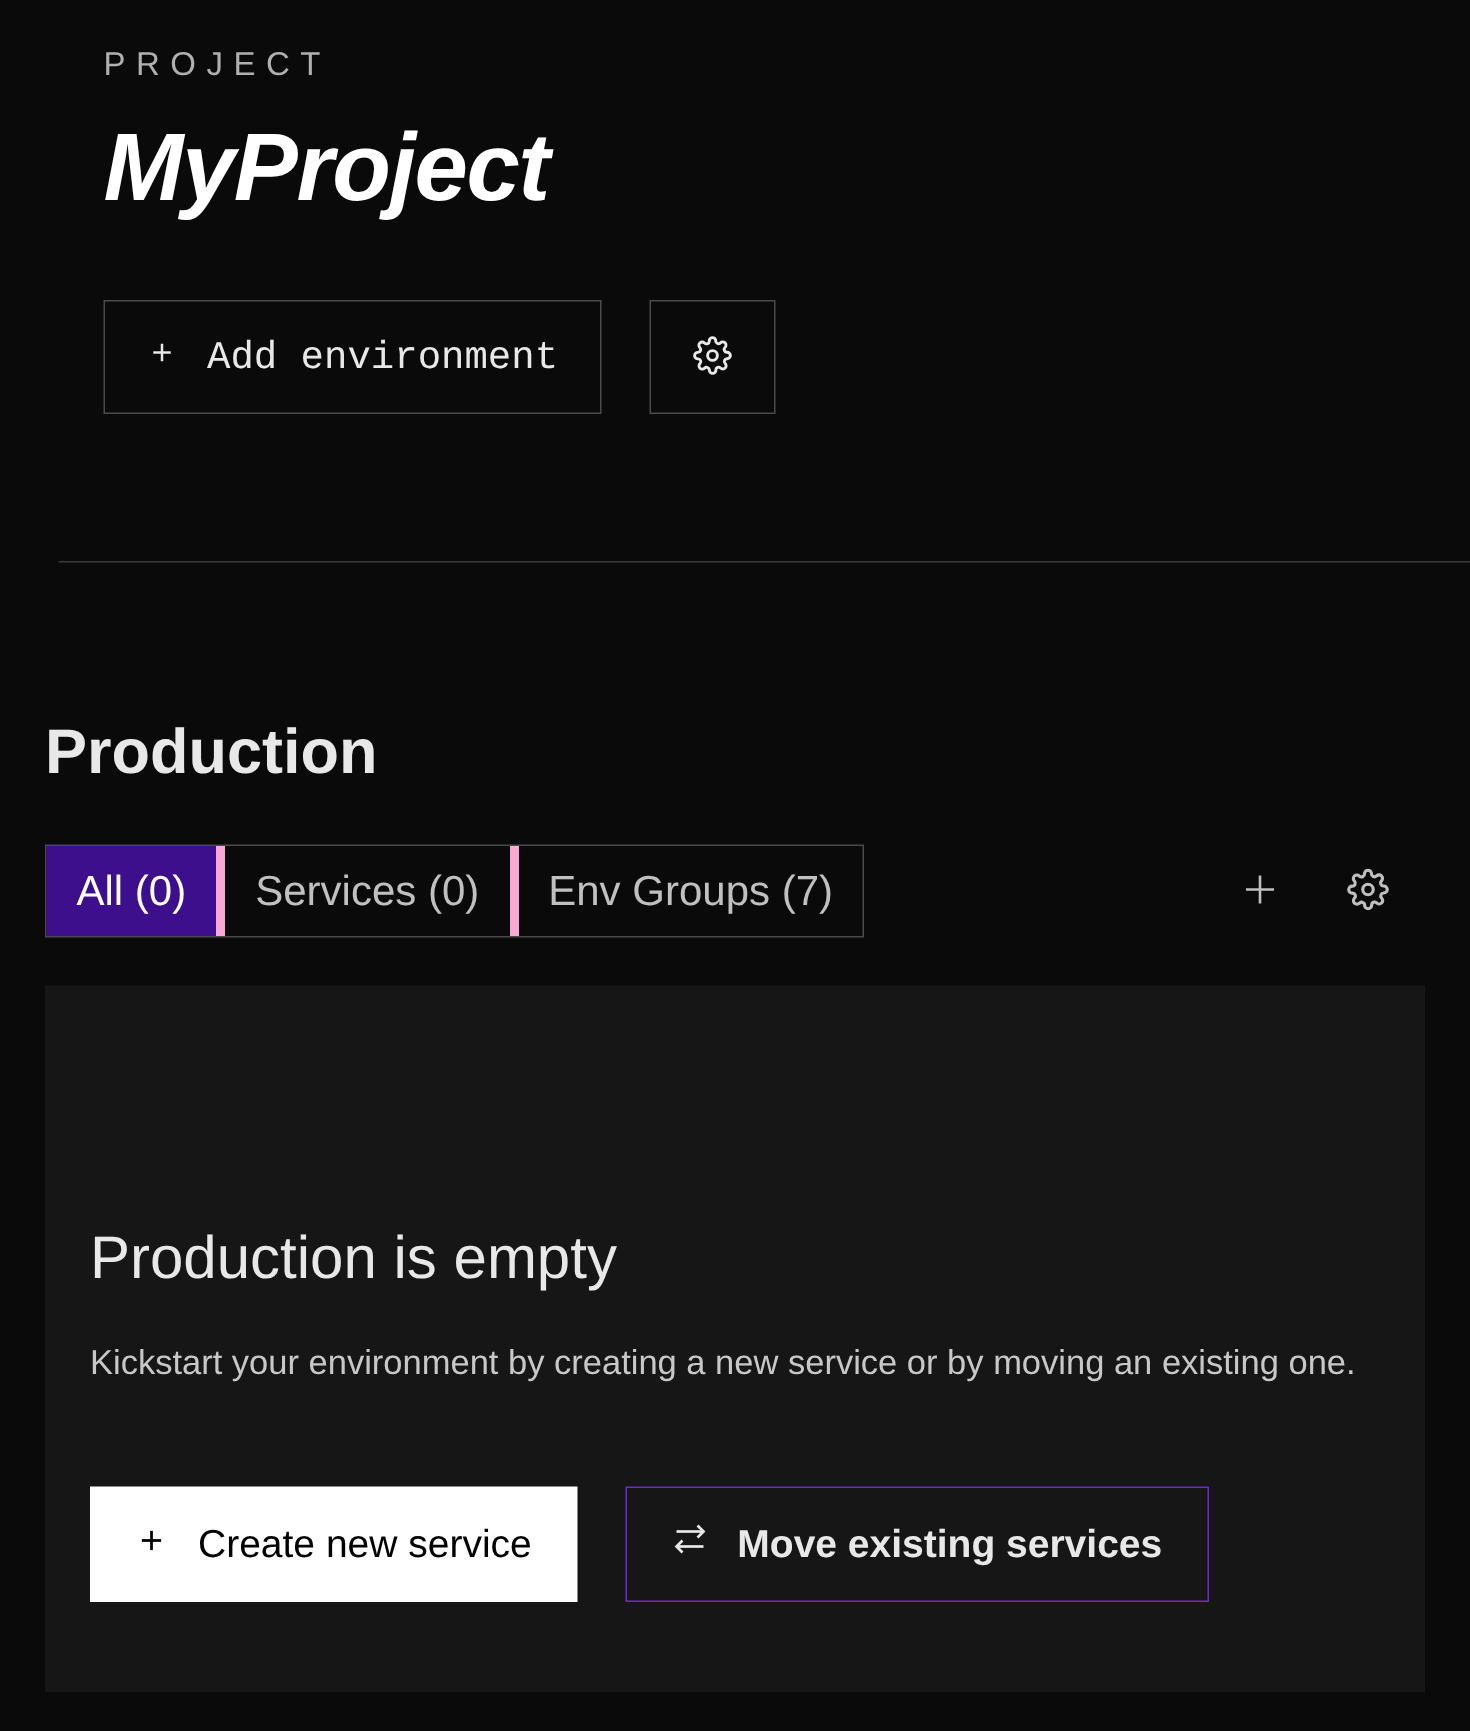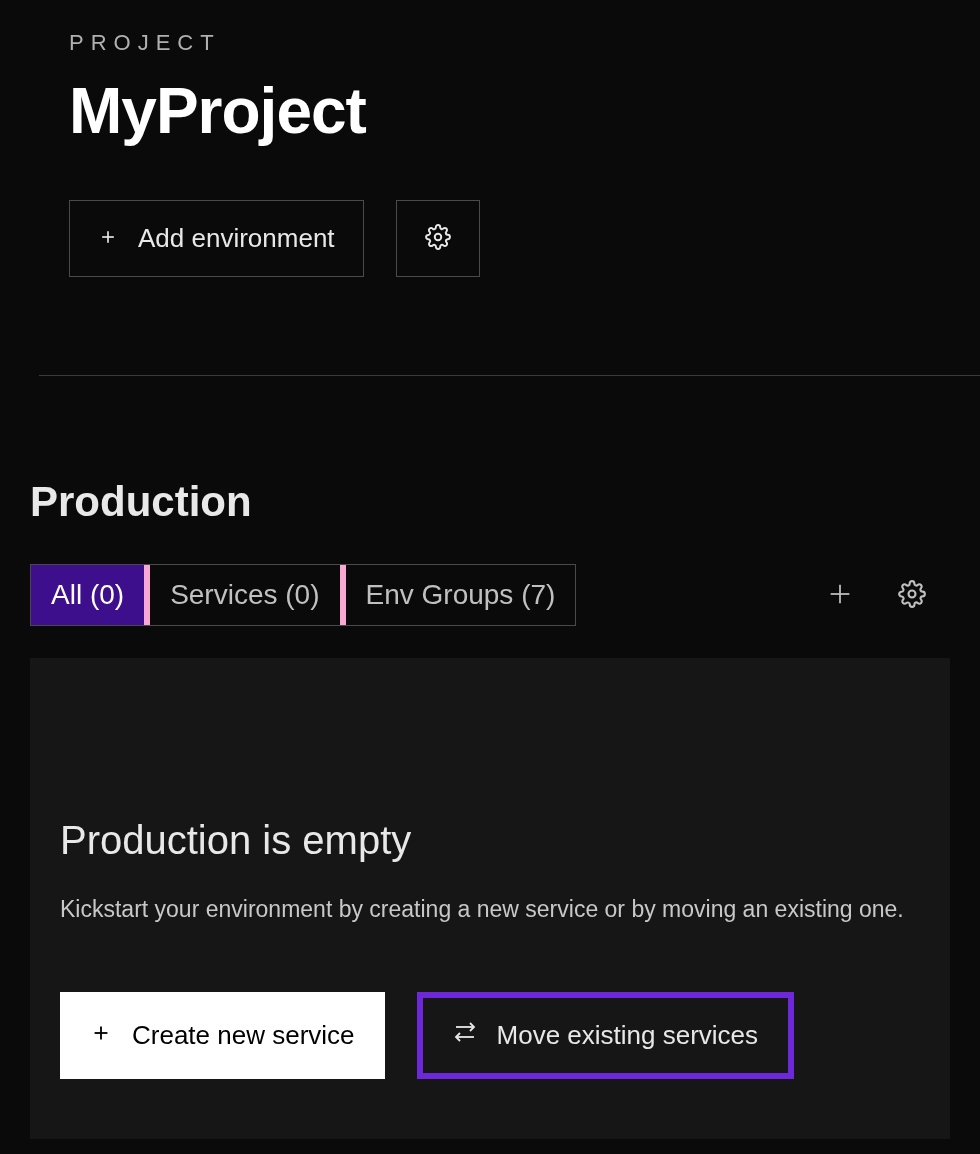--- a/index.html
+++ b/index.html
@@ -29,26 +29,28 @@
       font-weight: 400;
       margin-bottom: 18px;
     }
     
     .project-title {
       font-size: 64px;
       font-weight: 600;
       color: #ffffff;
       margin-bottom: 52px;
       letter-spacing: -1px;
+      font-style: italic;
     }
     
     .header-actions {
       display: flex;
       gap: 32px;
       margin-bottom: 68px;
+      font-family: Liberation Mono, monospace;
     }
     
     .btn-outline {
       background: transparent;
       border: 1px solid #4a4a4a;
       color: #e8e8e8;
       font-size: 26px;
       padding: 22px 28px;
       display: flex;
       align-items: center;
@@ -158,29 +160,30 @@
       padding: 22px 30px;
       display: flex;
       align-items: center;
       gap: 20px;
       cursor: pointer;
       font-family: inherit;
     }
     
     .btn-secondary {
       background: transparent;
-      border: 6px solid #6d28d9;
+      border: 1px solid #6d28d9;
       color: #e8e8e8;
       font-size: 26px;
       padding: 22px 30px;
       display: flex;
       align-items: center;
       gap: 20px;
       cursor: pointer;
       font-family: inherit;
+      font-weight: bold;
     }
   </style>
 </head>
 <body>
 
 <div class="header-section">
   <div class="project-label">PROJECT</div>
   <h1 class="project-title">MyProject</h1>
 
   <div class="header-actions">

